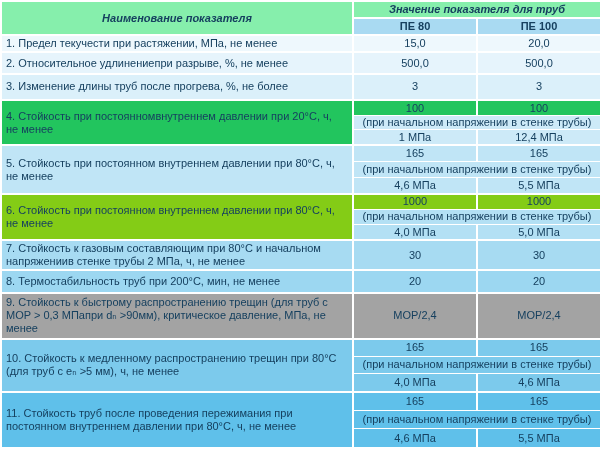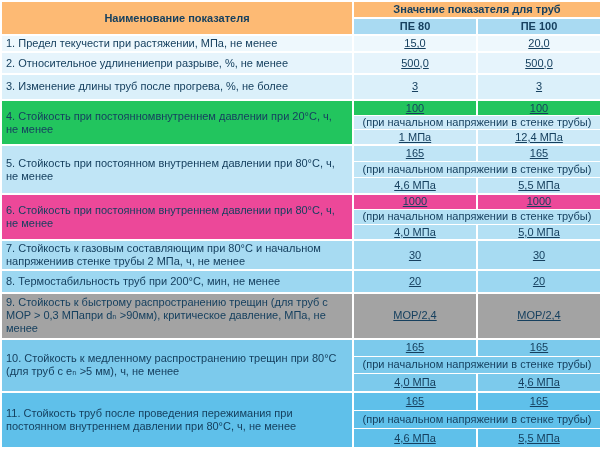--- a/index.html
+++ b/index.html
@@ -33,21 +33,20 @@
     text-align:center;
     padding:1px 2px;
   }
   td.lbl{
     text-align:left;
     padding:1px 5px 1px 4px;
   }
   td.val{
     text-align:center;
     padding:0 2px;
-    text-decoration:underline;
   }
   td.note{
     text-align:center;
     padding:0 1px;
     white-space:nowrap;
   }
   
   tr.sub1 td{border-bottom-width:1px;}
   tr.sub2 td{border-top-width:1px;border-bottom-width:1px;}
   tr.sub3 td{border-top-width:1px;}
@@ -55,21 +54,21 @@
 </head>
 <body>
 
 <table>
   <colgroup>
     <col class="c-name">
       <col class="c-val">
       <col class="c-val">
   </colgroup>
   <thead>
-    <tr style="height: 17px; background-color: #fdba74;">
+    <tr style="height: 17px; background-color: #86efac; font-style: italic;">
       <th rowspan="2">Наименование показателя</th>
       <th colspan="2">Значение показателя для труб</th>
     </tr>
     <tr style="height: 17px; background-color: rgb(169, 218, 242);">
       <th>ПЕ 80</th>
       <th>ПЕ 100</th>
     </tr>
   </thead>
   <tbody>
 
@@ -110,21 +109,21 @@
       <td class="val">165</td>
     </tr>
     <tr class="sub2" style="height: 16px; background-color: rgb(192, 229, 246);">
       <td class="note" colspan="2">(при начальном напряжении в стенке трубы)</td>
     </tr>
     <tr class="sub3" style="height: 16px; background-color: rgb(192, 229, 246);">
       <td class="val">4,6 МПа</td>
       <td class="val">5,5 МПа</td>
     </tr>
 
-    <tr class="sub1" style="height: 15px; background-color: #ec4899;">
+    <tr class="sub1" style="height: 15px; background-color: #84cc16;">
       <td class="lbl" rowspan="3">6. Стойкость при постоянном внутреннем давлении при 80°С, ч, не менее</td>
       <td class="val">1000</td>
       <td class="val">1000</td>
     </tr>
     <tr class="sub2" style="height: 15px; background-color: rgb(179, 224, 244);">
       <td class="note" colspan="2">(при начальном напряжении в стенке трубы)</td>
     </tr>
     <tr class="sub3" style="height: 15px; background-color: rgb(179, 224, 244);">
       <td class="val">4,0 МПа</td>
       <td class="val">5,0 МПа</td>

